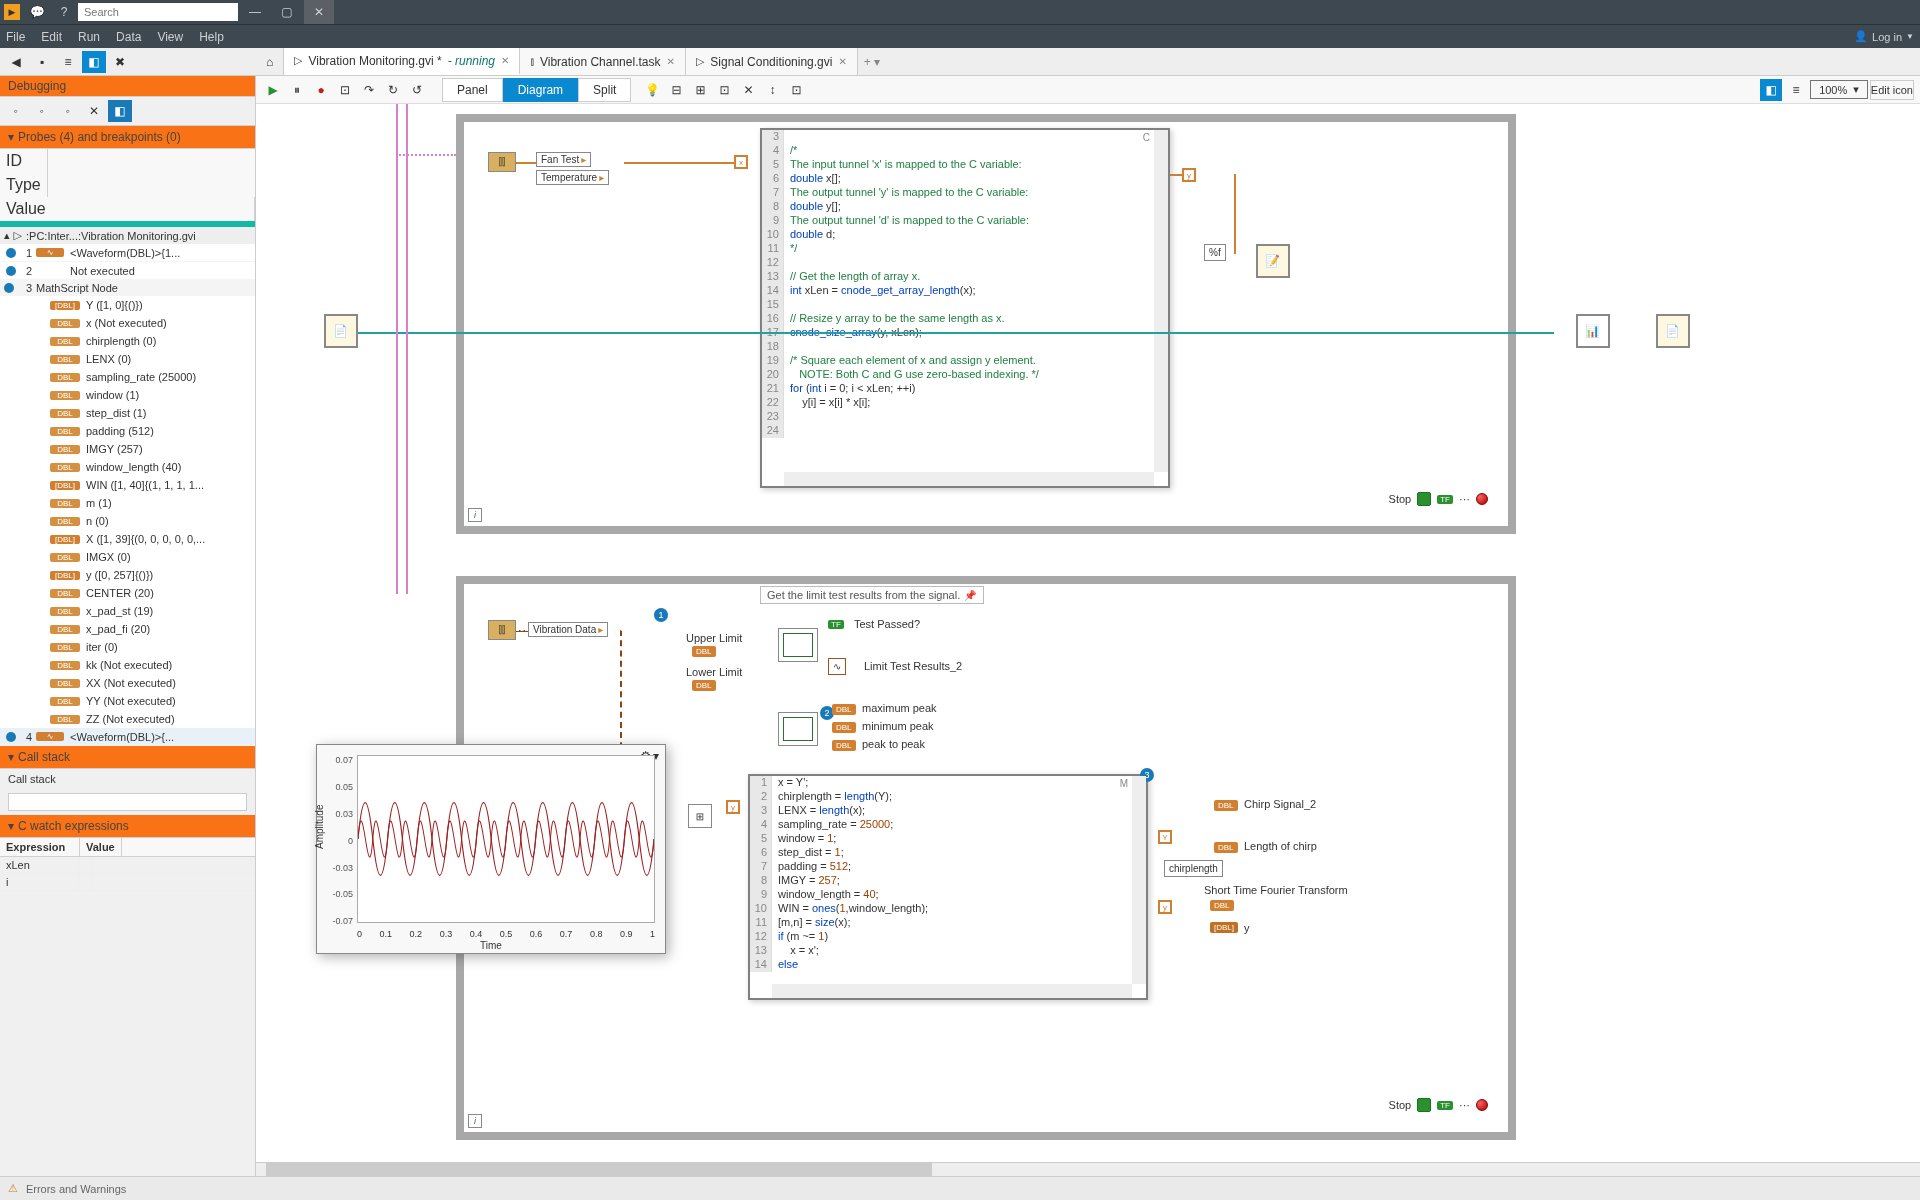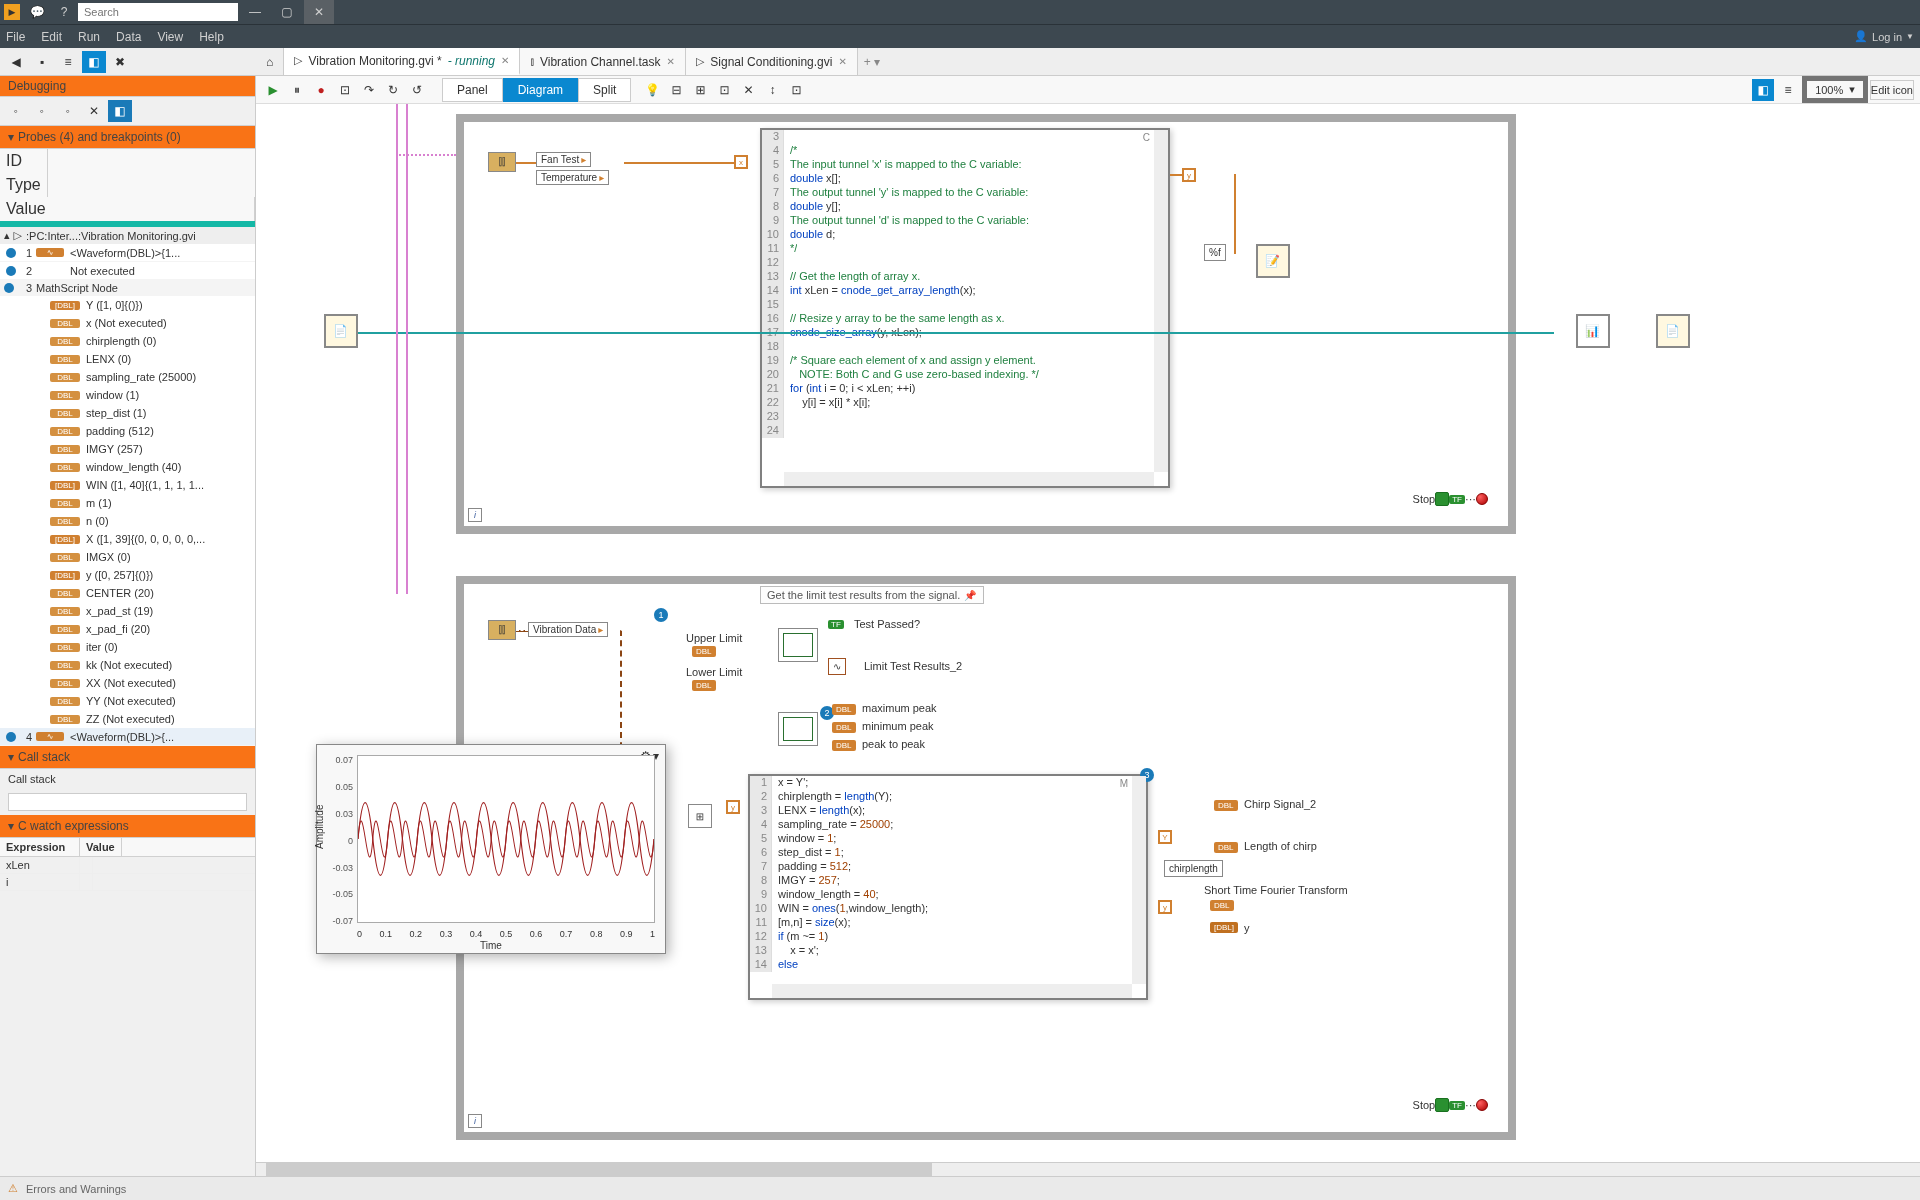--- a/index.html
+++ b/index.html
@@ -68,31 +68,31 @@
 
 .canvas-wrap { flex: 1; display: flex; flex-direction: column; background: #fff; position: relative; }
 .canvas-toolbar { height: 28px; background: #f8f8f8; border-bottom: 1px solid #ddd; display: flex; align-items: center; padding: 0 6px; gap: 2px; }
 .run-btn { width: 22px; height: 22px; display: flex; align-items: center; justify-content: center; }
 .run-btn.run { color: #2a9030; }
 .run-btn.stop { color: #c02020; }
 .view-tabs { display: flex; margin-left: 12px; }
 .view-tab { padding: 4px 14px; font-size: 12px; border: 1px solid #ccc; background: #fff; }
 .view-tab.active { background: #0a88d0; color: #fff; border-color: #0a88d0; }
 .spacer { flex: 1; }
-.zoom-box { border: 5px solid #737373; padding: 2px 8px; font-size: 11px; display: flex; align-items: center; gap: 6px; }
+.zoom-box { border: 1px solid #737373; padding: 2px 8px; font-size: 11px; display: flex; align-items: center; gap: 6px; }
 .edit-icon-btn { border: 1px solid #ccc; padding: 3px 0; font-size: 11px; }
 
 .diagram-canvas { flex: 1; background: #fff; position: relative; overflow: auto; }
 .diagram-canvas .scroll-content { width: 1600px; height: 1100px; position: relative; }
 
 
 .loop-frame { position: absolute; border: 8px solid #a8a8a8; background: #fff; }
 .loop-frame .inner { position: absolute; inset: 0; }
 .loop-i { position: absolute; bottom: 4px; left: 4px; width: 14px; height: 14px; border: 1px solid #888; background: #fff; display: flex; align-items: center; justify-content: center; font-size: 9px; font-style: italic; color: #4060a0; }
-.stop-block { position: absolute; display: flex; align-items: center; font-size: 11px; }
+.stop-block { position: absolute; display: flex; align-items: center; gap: 6px; font-size: 11px; }
 .stop-btn { width: 14px; height: 14px; border-radius: 2px; background: #2a9030; border: 1px solid #1a7020; display: flex; align-items: center; justify-content: center; color: #fff; font-size: 8px; }
 .stop-led { width: 12px; height: 12px; border-radius: 50%; background: radial-gradient(circle at 30% 30%, #ff6060, #a00); border: 1px solid #800; }
 .tf-tag { font-size: 8px; background: #2a9030; color: #fff; padding: 0 3px; border-radius: 2px; }
 
 .code-node { position: absolute; border: 2px solid #808080; background: #fff; display: flex; flex-direction: column; box-shadow: 2px 2px 6px rgba(0,0,0,0.2); }
 .code-node .gutter-row { display: flex; height: 14px; font-family: Consolas, monospace; font-size: 11px; }
 .code-node .ln { width: 22px; background: #e8e8e8; color: #888; text-align: right; padding-right: 4px; border-right: 1px solid #ddd; flex-shrink: 0; }
 .code-node .code { padding-left: 6px; white-space: pre; overflow: hidden; }
 .code-node .lang-tag { position: absolute; top: 2px; right: 18px; font-size: 10px; color: #888; }
 .code-node .scroll-v { position: absolute; right: 0; top: 0; bottom: 14px; width: 14px; background: #eee; }

